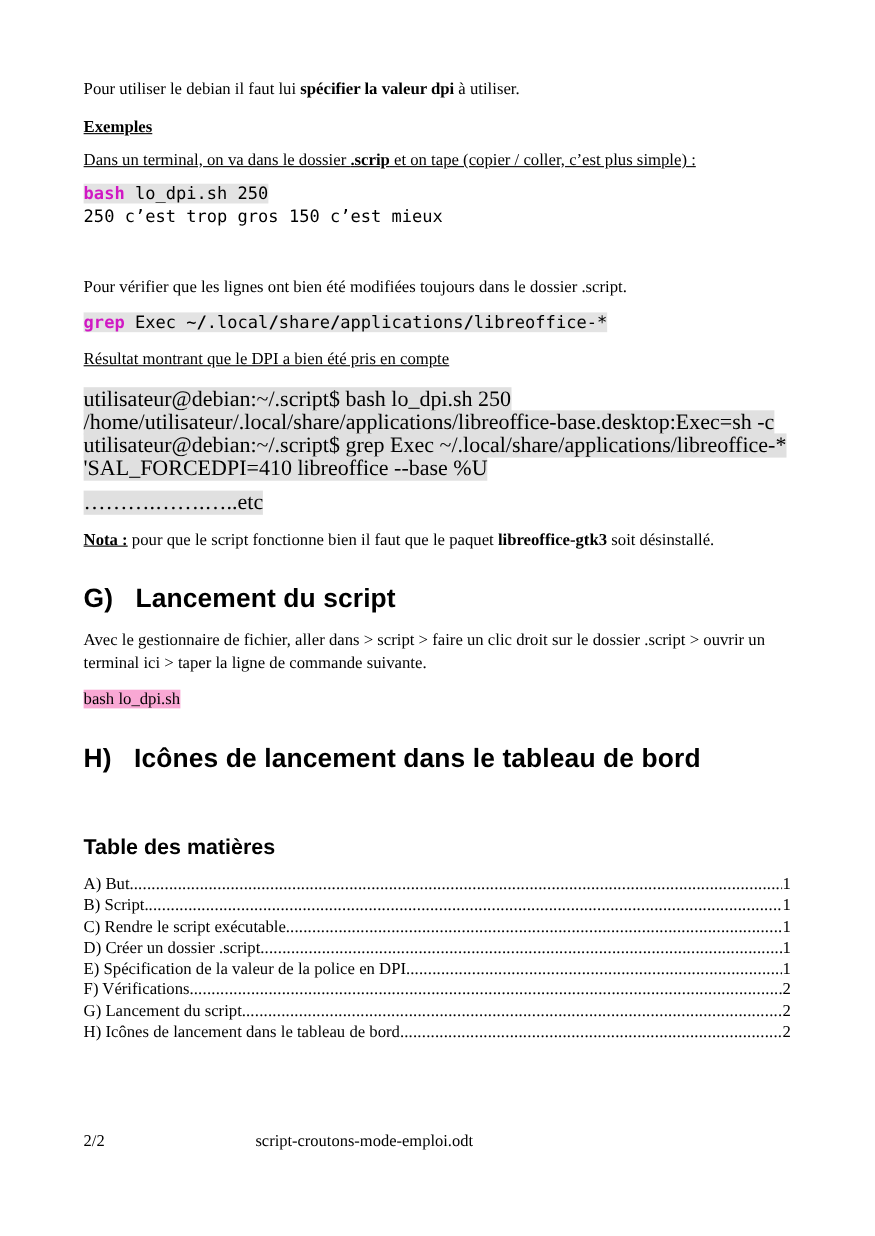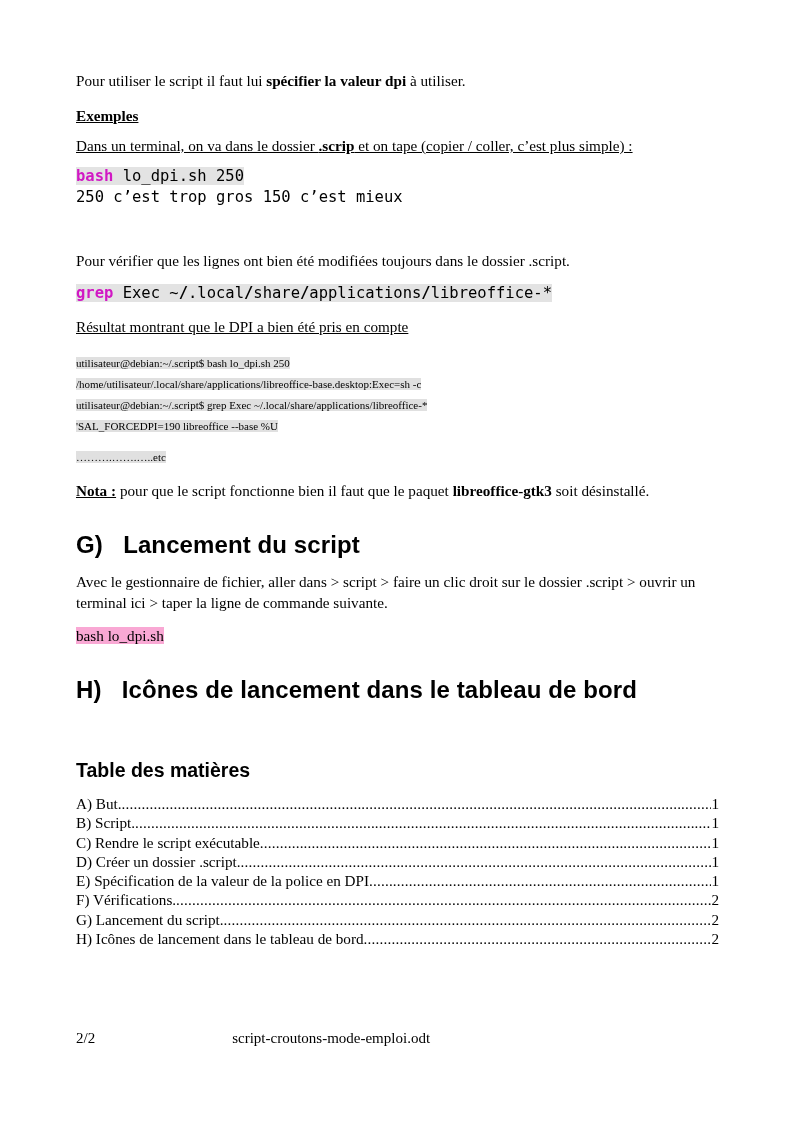--- a/index.html
+++ b/index.html
@@ -68,21 +68,21 @@
   .kw {
     color: #d118c4;
     font-weight: bold;
     margin-top: 32px;
   }
   .slash { font-weight: bold; }
 
   
   .term-line {
     font-family: "Liberation Serif", "DejaVu Serif", serif;
-    font-size: 11px;
+    font-size: 20px;
     line-height: 21px;
     margin: 0;
     white-space: pre;
   }
   .term-line > span {
     background: #e0e0e0;
   }
   .shaded-inline {
     background: #f9a8d4;
   }
@@ -128,21 +128,21 @@
   .sp-12 { height: 12px; }
   .sp-14 { height: 14px; }
   .sp-16 { height: 16px; }
   .sp-30 { height: 30px; }
 </style>
 </head>
 <body>
 
 <div class="page">
 
-  <p class="para"><span>Pour utiliser le script il faut lui </span><span class="b">spécifier la valeur dpi</span><span> à utiliser.</span></p>
+  <p class="para"><span>Pour utiliser le debian il faut lui </span><span class="b">spécifier la valeur dpi</span><span> à utiliser.</span></p>
 
   <div class="sp-14"></div>
 
   <p class="para b u">Exemples</p>
 
   <div class="sp-9"></div>
 
   <p class="para u"><span>Dans un terminal, on va dans le dossier </span><span class="b">.scrip</span><span> et on tape (copier / coller, c’est plus simple) :</span></p>
 
   <div class="sp-10"></div>
@@ -165,21 +165,21 @@
   <div class="sp-12"></div>
 
   <p class="para u">Résultat montrant que le DPI a bien été pris en compte</p>
 
   <div class="sp-16"></div>
 
   <div>
     <p class="term-line"><span>utilisateur@debian:~/.script$ bash lo_dpi.sh 250</span></p>
     <p class="term-line"><span>/home/utilisateur/.local/share/applications/libreoffice-base.desktop:Exec=sh -c</span></p>
     <p class="term-line"><span>utilisateur@debian:~/.script$ grep Exec ~/.local/share/applications/libreoffice-*</span></p>
-    <p class="term-line"><span>'SAL_FORCEDPI=190 libreoffice --base %U</span></p>
+    <p class="term-line"><span>'SAL_FORCEDPI=410 libreoffice --base %U</span></p>
   </div>
 
   <div class="sp-10"></div>
 
   <p class="term-line"><span>……….…….…..etc</span></p>
 
   <div class="sp-12"></div>
 
   <p class="para"><span class="b u">Nota :</span><span> pour que le script fonctionne bien il faut que le paquet </span><span class="b">libreoffice-gtk3</span><span> soit désinstallé.</span></p>
 

